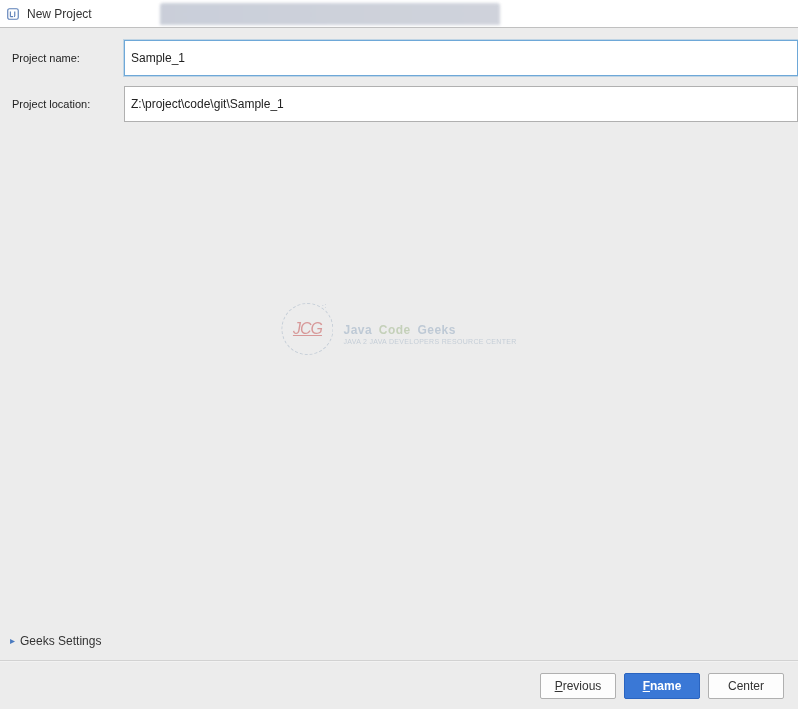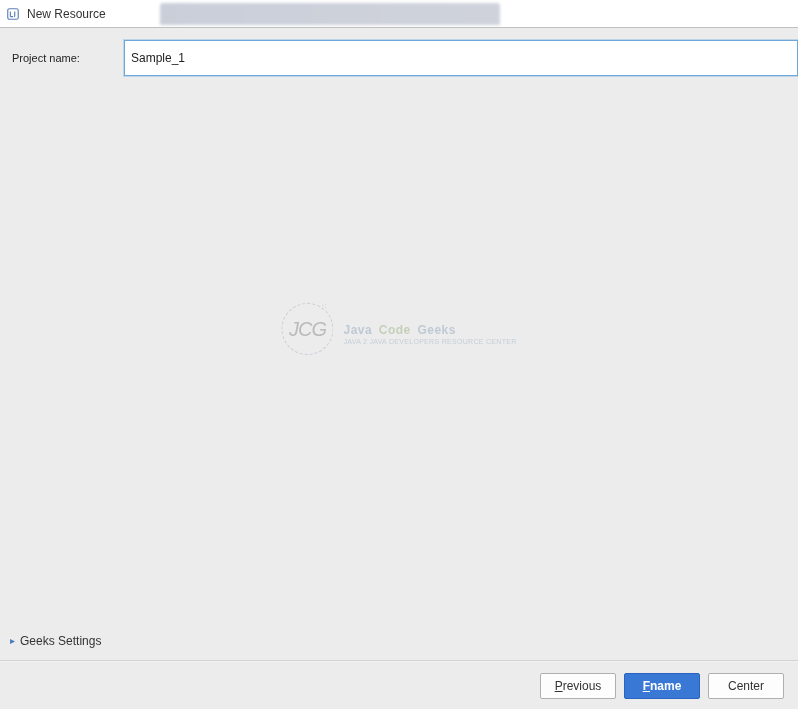--- a/index.html
+++ b/index.html
@@ -100,23 +100,24 @@
       border-radius: 50%;
       border: 1px dashed #8aa0b8;
       display: flex;
       align-items: center;
       justify-content: center;
       margin-right: 10px;
       position: relative;
     }
     .watermark-circle-text {
       font-style: italic;
-      font-size: 20px;
-      color: #737373;
+      font-size: 16px;
+      color: #b91c1c;
       letter-spacing: -1px;
+      text-decoration: underline;
     }
     .watermark-dots {
       position: absolute;
       top: -3px;
       right: 6px;
       font-size: 8px;
       color: #8aa0b8;
     }
     .watermark-text {
       display: flex;
@@ -198,27 +199,31 @@
 
 <div class="title-bar">
   <div class="title-bar-bg"></div>
   <span class="title-icon">
     <svg viewBox="0 0 16 16">
       <rect x="2" y="2" width="12" height="12" rx="2" fill="none" stroke="#5b7fb8" stroke-width="1.3"></rect>
       <path d="M5 5 L5 11 M5 11 L8 11" stroke="#5b7fb8" stroke-width="1.3" fill="none"></path>
       <path d="M10 5 L10 10 Q10 11 9 11" stroke="#5b7fb8" stroke-width="1.3" fill="none"></path>
     </svg>
   </span>
-  <span class="title-text">New Resource</span>
+  <span class="title-text">New Project</span>
 </div>
 
 <div class="dialog-body">
   <div class="form-row">
     <label class="form-label">Project name:</label>
     <input type="text" class="form-input focused" value="Sample_1" style="">
+  </div>
+  <div class="form-row">
+    <label class="form-label">Project location:</label>
+    <input type="text" class="form-input" value="Z:\project\code\git\Sample_1" style="">
   </div>
 
   <div class="watermark">
     <div class="watermark-circle">
       <span class="watermark-dots">·:</span>
       <span class="watermark-circle-text">JCG</span>
     </div>
     <div class="watermark-text">
       <div class="watermark-main">
         <span class="wm-java">Java</span>

